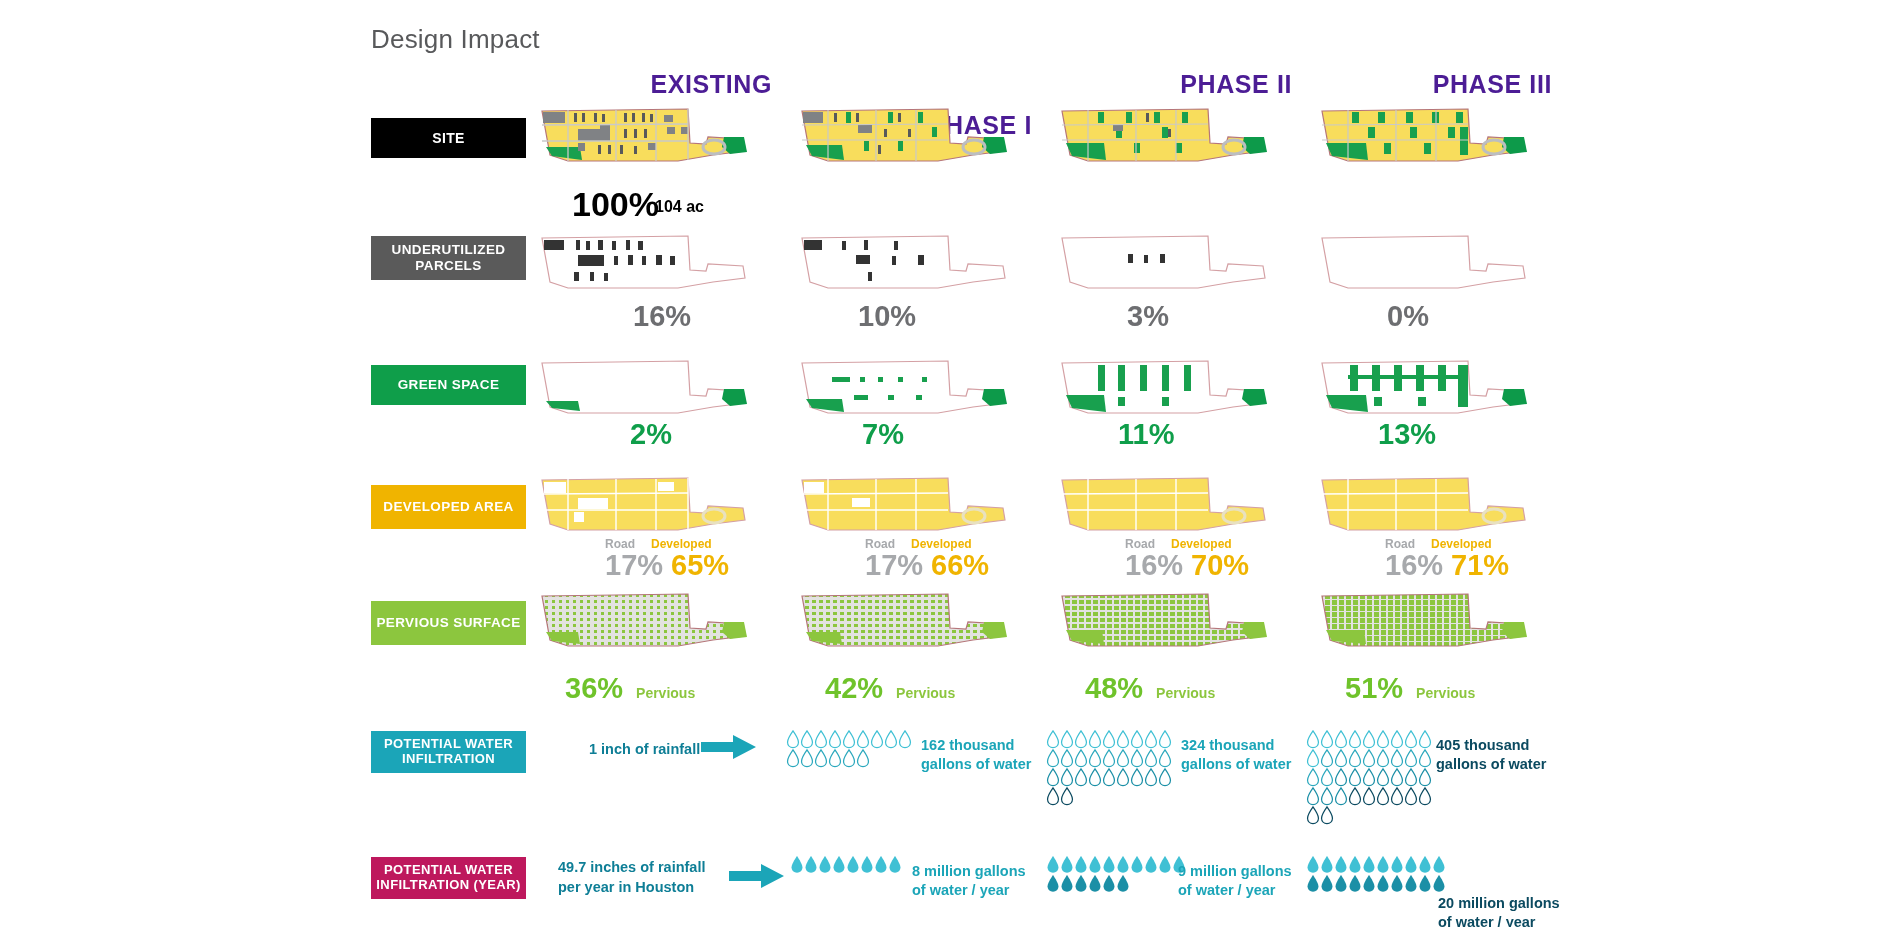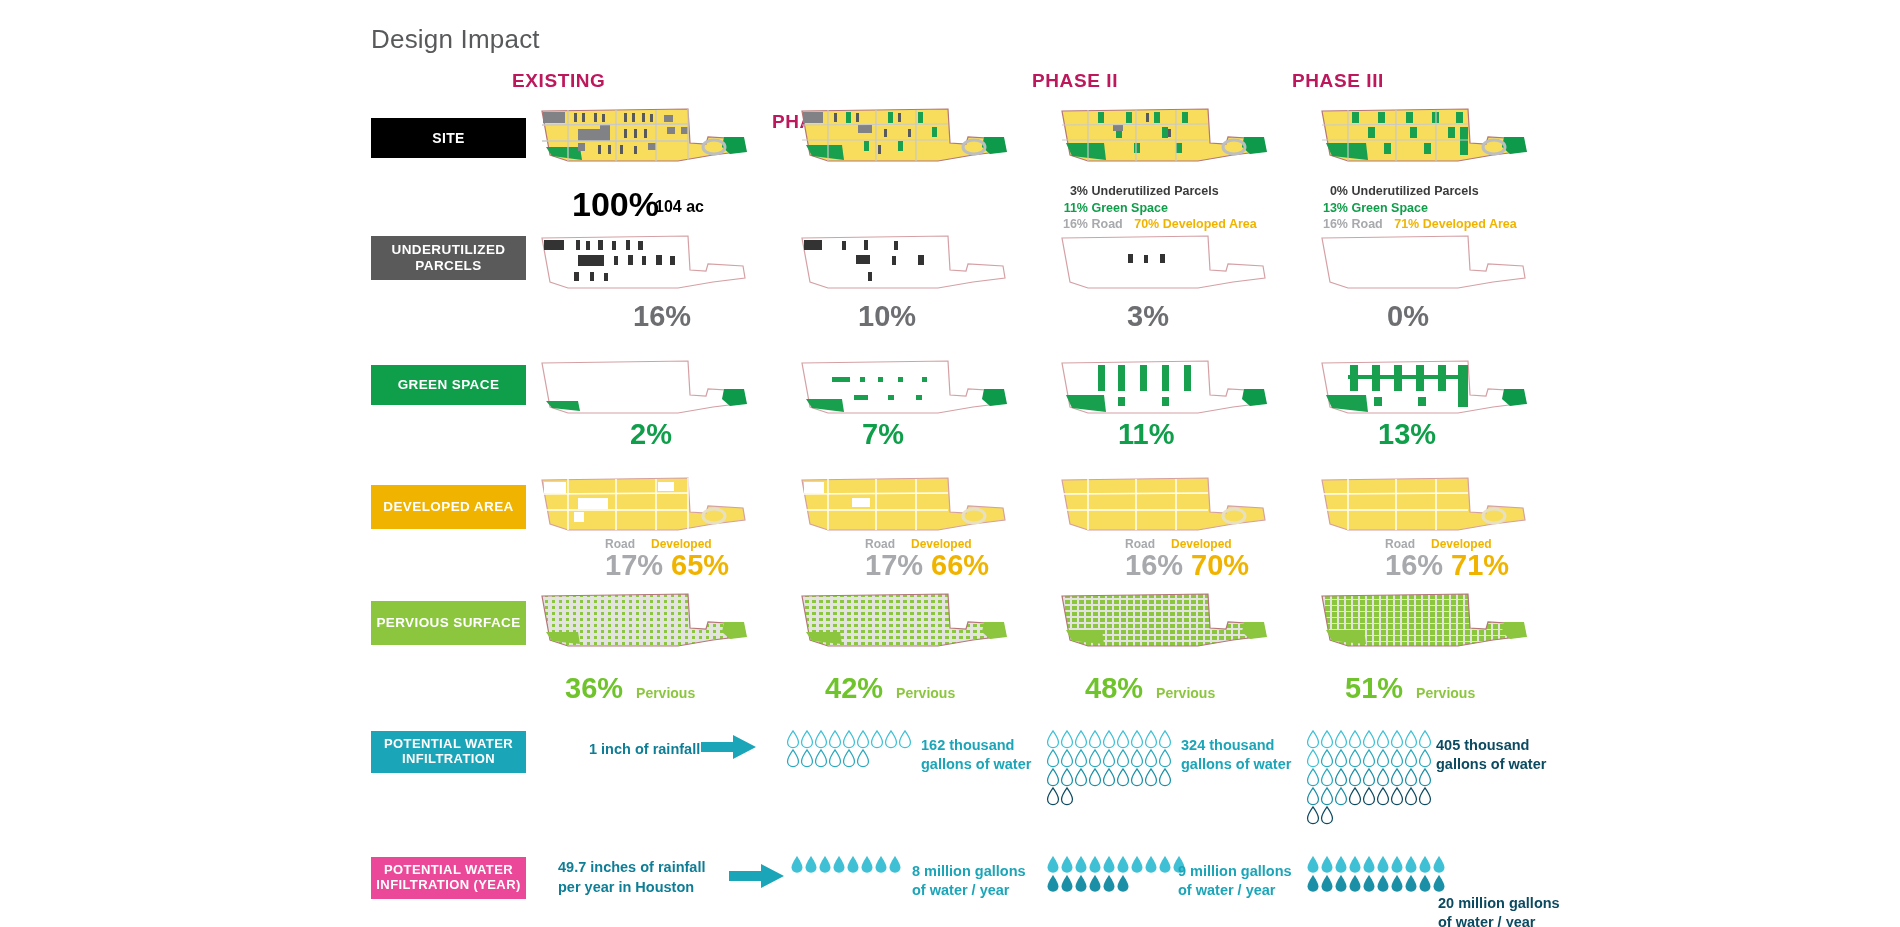--- a/index.html
+++ b/index.html
@@ -12,39 +12,39 @@
   .canvas{position:relative;width:1900px;height:927px;}
 
   
   .title{
     position:absolute;left:371px;top:24px;
     font-size:26px;color:#58595b;letter-spacing:.2px;
   }
 
   
   .col-head{
-    position:absolute;top:70px;width:260px;text-align:left;
-    font-size:19px;font-weight:bold;letter-spacing:.6px;color:#be185d;
+    position:absolute;top:70px;width:260px;text-align:right;
+    font-size:25px;font-weight:bold;letter-spacing:.6px;color:#4c1d95;
   }
 
   
   .chip{
     position:absolute;left:371px;width:155px;
     display:flex;align-items:center;justify-content:center;
     color:#ffffff;font-weight:bold;text-align:center;
     font-size:13.5px;letter-spacing:.4px;line-height:1.15;
     box-sizing:border-box;padding:2px 4px;
   }
   .chip.site{background:#000000;height:40px;top:118px;font-size:14px;}
   .chip.under{background:#5a5a5a;height:44px;top:236px;}
   .chip.green{background:#0f9e4a;height:40px;top:365px;}
   .chip.dev{background:#f0b400;height:44px;top:485px;}
   .chip.perv{background:#8cc63e;height:44px;top:601px;}
   .chip.pwi{background:#1ba5b8;height:42px;top:731px;font-size:13px;}
-  .chip.pwiy{background:#ec4899;height:42px;top:857px;font-size:13px;}
+  .chip.pwiy{background:#be185d;height:42px;top:857px;font-size:13px;}
 
   
   .map{position:absolute;width:230px;height:62px;}
   .map svg{display:block;width:230px;height:62px;}
 
   
   .pct{position:absolute;font-weight:bold;white-space:nowrap;}
   .pct.black{color:#000;font-size:34px;}
   .pct.sub{font-size:16px;color:#000;font-weight:bold;}
   .pct.grey{color:#6d6e71;font-size:29px;}
@@ -251,41 +251,21 @@
           <path d="M118 7 L118 58"></path>
       </g>
       <ellipse cx="176" cy="44" rx="11" ry="7" fill="none" stroke="#bcbec0" stroke-width="3"></ellipse>
     </svg>
   </div>
 
   <div class="pct black" style="left:572px;top:185px;">100%</div>
   <div class="pct sub" style="left:655px;top:198px;">104 ac</div>
 
 
-  <div class="statblock" style="left:1054px;top:183px;">
-    <div><span class="num s-dark" style="width:34px">3%</span>
-         <span class="s-dark">Underutilized Parcels</span></div>
-    <div><span class="num s-green" style="width:34px">11%</span>
-         <span class="s-green">Green Space</span></div>
-    <div><span class="num s-grey" style="width:34px">16%</span>
-         <span class="s-grey">Road</span>
-         <span class="s-gold" style="margin-left:8px">70%</span>
-         <span class="s-gold">Developed Area</span></div>
-  </div>
-
-  <div class="statblock" style="left:1314px;top:183px;">
-    <div><span class="num s-dark" style="width:34px">0%</span>
-         <span class="s-dark">Underutilized Parcels</span></div>
-    <div><span class="num s-green" style="width:34px">13%</span>
-         <span class="s-green">Green Space</span></div>
-    <div><span class="num s-grey" style="width:34px">16%</span>
-         <span class="s-grey">Road</span>
-         <span class="s-gold" style="margin-left:8px">71%</span>
-         <span class="s-gold">Developed Area</span></div>
-  </div>
+
 
   <div class="map" style="left:538px;top:230px;">
     <svg viewBox="0 0 230 62" xmlns="http://www.w3.org/2000/svg">
       <path d="M4 8 L150 6 L152 40 L168 41 L170 34 L205 36 L207 48 L175 52 L140 58 L30 58 L12 52 Z" fill="#ffffff" stroke="#d4a0a4" stroke-width="1.2"></path>
       <g fill="#333333">
         <rect x="6" y="10" width="20" height="10"></rect>
           <rect x="38" y="10" width="4" height="10"></rect>
         <rect x="48" y="11" width="4" height="9"></rect>
           <rect x="60" y="10" width="5" height="10"></rect>
         <rect x="74" y="11" width="4" height="9"></rect>

